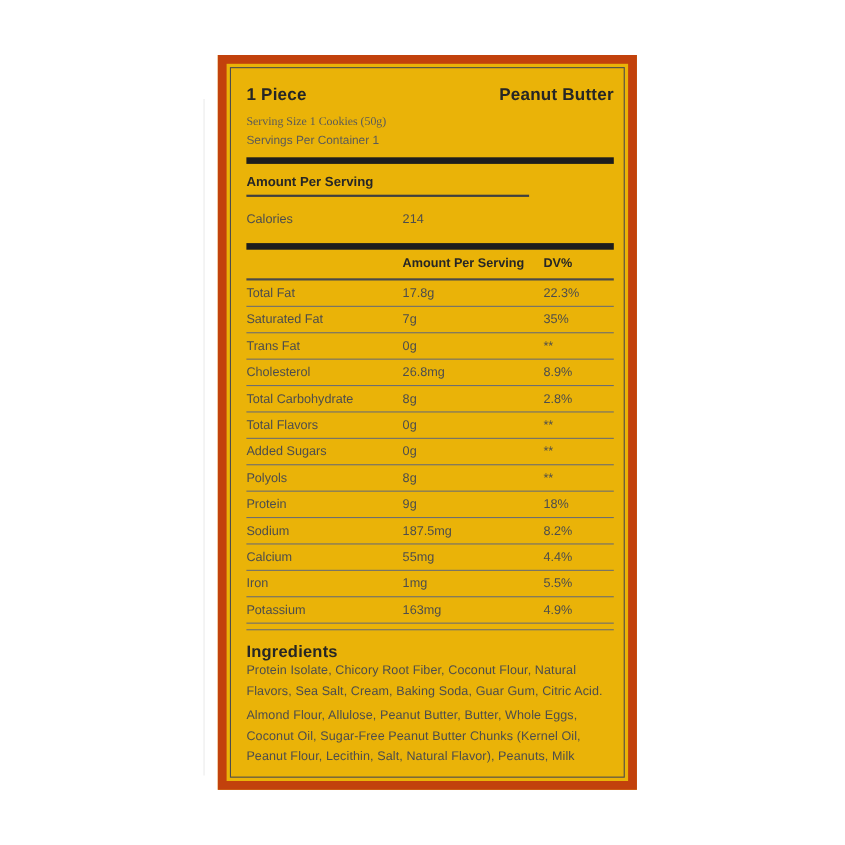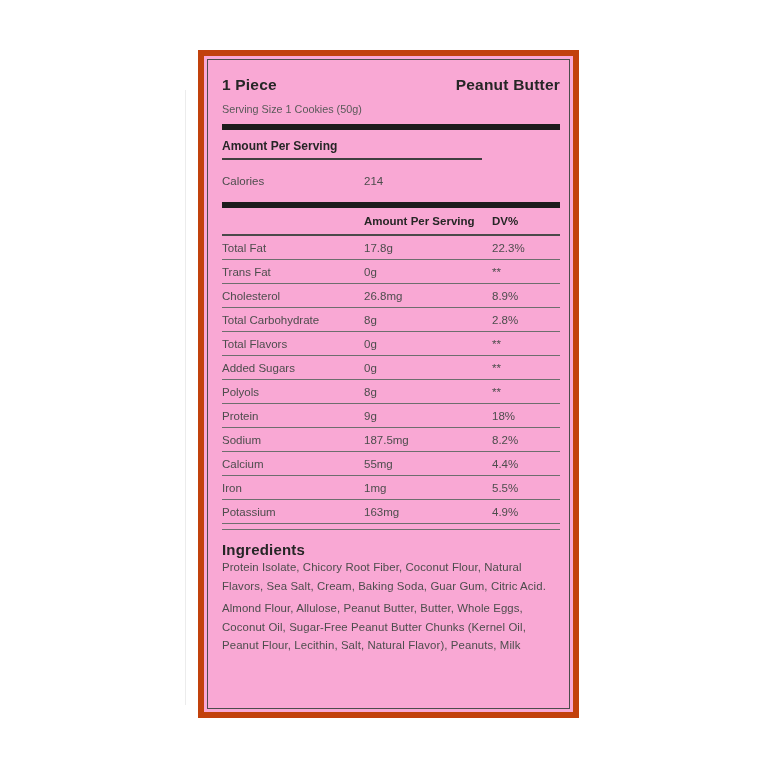--- a/index.html
+++ b/index.html
@@ -5,33 +5,33 @@
   * { margin:0; padding:0; box-sizing:border-box; }
   html,body { background:#ffffff; }
   body { font-family:"Liberation Sans", "DejaVu Sans", sans-serif; }
 
   .canvas { position:relative; width:768px; height:768px; background:#ffffff; overflow:hidden; }
 
   .page-edge { position:absolute; left:185px; top:90px; width:1px; height:615px; background:#ececec; }
 
   .nutrition-label {
     position:absolute; left:198px; top:50px; width:381px; height:668px;
-    border:6px solid #c2410c; background:#f9a8d4;
+    border:8px solid #c2410c; background:#eab308;
   }
   .label-inner {
     position:absolute; top:3px; left:3px; right:3px; bottom:3px;
     border:1.5px solid #4c4c4c;
     padding:14px 9px 0 14px;
     overflow:hidden;
   }
 
   .label-header { display:flex; justify-content:space-between; align-items:baseline; margin-top:2px; }
   .label-title, .label-flavor { font-size:15.5px; font-weight:bold; color:#262626; letter-spacing:0.2px; }
 
-  .serving-size { margin-top:9px; font-size:10.8px; color:#5a5a5a; }
+  .serving-size { margin-top:9px; font-size:10.8px; color:#5a5a5a;font-family:Liberation Serif, serif; }
   .servings-per-container { margin-top:5px; font-size:10.8px; color:#5a5a5a; }
 
   .thick-bar { height:6px; background:#1d1d1d; margin-top:9px; }
 
   .aps-heading { margin-top:9px; font-size:12px; font-weight:bold; color:#262626; }
   .aps-underline { margin-top:5px; height:2px; background:#3f3f3f; width:77%; }
 
   .grid-row { display:grid; grid-template-columns:142px 128px 1fr; align-items:center; }
 
   .calories-row { height:42px; font-size:11.5px; color:#4d4d4d; }
@@ -53,20 +53,21 @@
 
   <div class="nutrition-label">
     <div class="label-inner">
 
       <div class="label-header">
         <span class="label-title">1 Piece</span>
         <span class="label-flavor">Peanut Butter</span>
       </div>
 
       <div class="serving-size">Serving Size 1 Cookies (50g)</div>
+      <div class="servings-per-container">Servings Per Container 1</div>
 
       <div class="thick-bar"></div>
 
       <div class="aps-heading">Amount Per Serving</div>
       <div class="aps-underline"></div>
 
       <div class="grid-row calories-row">
         <span>Calories</span>
         <span>214</span>
         <span></span>
@@ -77,20 +78,25 @@
       <div class="grid-row table-head">
         <span></span>
         <span>Amount Per Serving</span>
         <span>DV%</span>
       </div>
 
       <div class="grid-row nutrient-row">
         <span>Total Fat</span>
         <span>17.8g</span>
         <span>22.3%</span>
+      </div>
+      <div class="grid-row nutrient-row">
+        <span>Saturated Fat</span>
+        <span>7g</span>
+        <span>35%</span>
       </div>
       <div class="grid-row nutrient-row">
         <span>Trans Fat</span>
         <span>0g</span>
         <span>**</span>
       </div>
       <div class="grid-row nutrient-row">
         <span>Cholesterol</span>
         <span>26.8mg</span>
         <span>8.9%</span>

